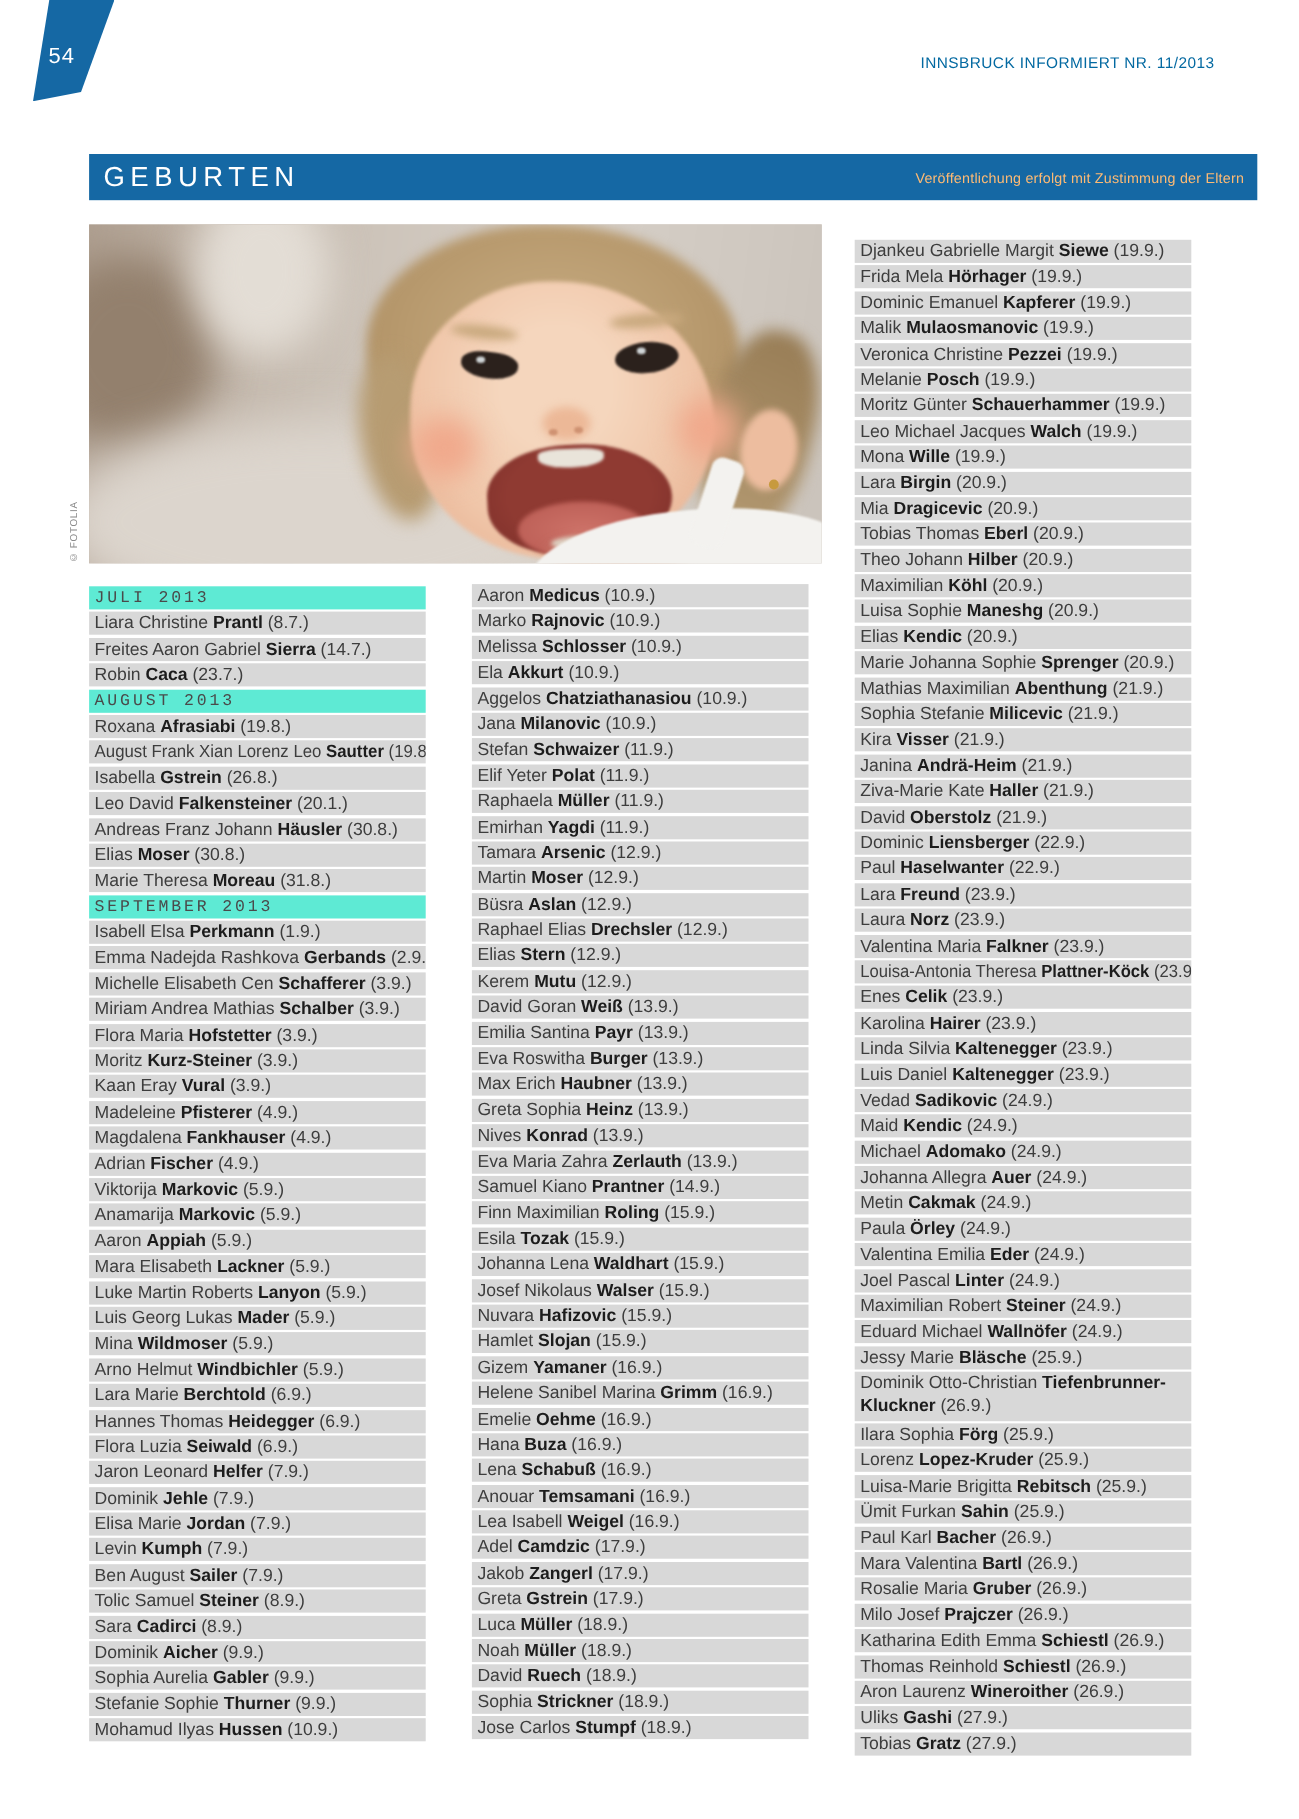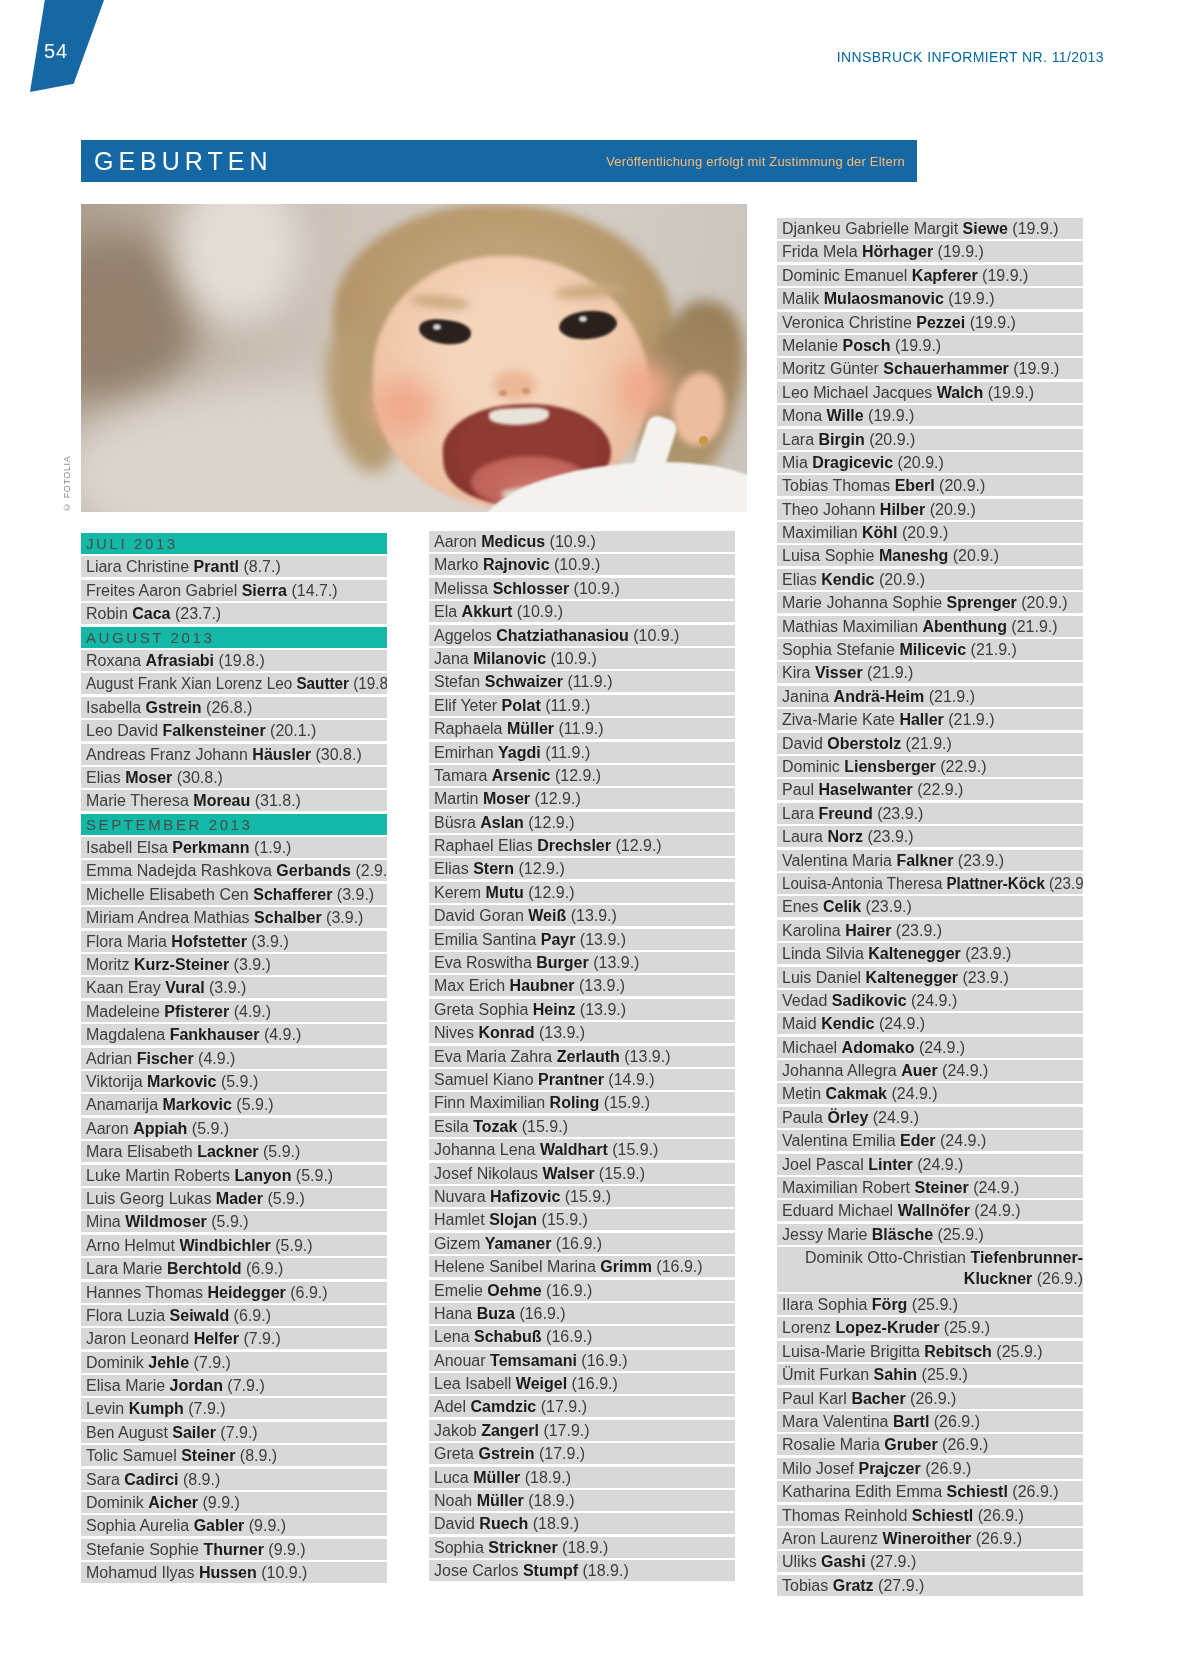--- a/index.html
+++ b/index.html
@@ -8,21 +8,21 @@
 
   
   .page-tab{position:absolute;left:30px;top:0;width:74px;height:92px;background:#1568a4;
             clip-path:polygon(20% 0,100% 0,59% 91%,0 100%);}
   .page-num{position:absolute;left:14px;top:40px;color:#ffffff;font-size:20px;letter-spacing:1px;}
   .section-title{position:absolute;left:100px;top:44px;font-size:21px;letter-spacing:9px;
                  color:#56575b;white-space:nowrap;}
   .issue{position:absolute;right:77px;top:49px;font-size:14px;letter-spacing:0.4px;color:#0369a1;}
 
   
-  .banner{position:absolute;left:81px;top:140px;width:836px;height:42px;background:#1568a4;
+  .banner{position:absolute;left:81px;top:140px;width:1062px;height:42px;background:#1568a4;
           display:flex;align-items:center;justify-content:space-between;box-sizing:border-box;
           padding:0 12px 0 13px;}
   .banner-title{color:#ffffff;font-size:25px;letter-spacing:5px;}
   .banner-note{color:#fdba74;font-size:13px;letter-spacing:0.2px;}
 
   
   .photo{position:absolute;left:81px;top:204px;width:666px;height:308px;overflow:hidden;background:#cdc4ba;}
   .photo *{position:absolute;}
   .ph-bg{inset:-20px;background:linear-gradient(97deg,#ab9b8c 0%,#bdb0a3 15%,#cdc4ba 38%,#d6cfc7 62%,#cfc8c0 85%,#c9c2ba 100%);filter:blur(6px);}
   .ph-blob1{left:-45px;top:28px;width:160px;height:175px;background:#93806d;border-radius:50%;filter:blur(18px);}
@@ -59,23 +59,23 @@
   
   .col{position:absolute;width:306px;}
   .col1{left:81px;top:533px;}
   .col2{left:429px;top:531px;}
   .col3{left:777px;top:218px;}
   .row{height:21px;margin-bottom:2.4px;font-size:16px;line-height:21px;color:#3d3d3d;
        padding-left:5px;box-sizing:border-box;overflow:hidden;white-space:nowrap;}
   .row.entry{background:#d8d8d8;}
   .row .tl{display:inline-block;white-space:nowrap;transform-origin:left center;}
   .row .surname{font-weight:bold;color:#1c1c1c;}
-  .row.month-heading{background:#14b8a6;color:#4a4a4a;font-size:15px;letter-spacing:2.6px;}
+  .row.month-heading{background:#5eead4;color:#4a4a4a;font-size:15px;letter-spacing:2.6px;font-family:Liberation Mono, monospace;}
   .row.wrap{height:44.5px;white-space:normal;}
-  .row.wrap .tl{white-space:normal;text-align:right;}
+  .row.wrap .tl{white-space:normal;}
 </style>
 </head>
 <body>
 
 <div class="page">
 
   <div class="page-tab">
     <span class="page-num">54</span>
   </div>
   <div class="issue">INNSBRUCK INFORMIERT NR. 11/2013</div>

